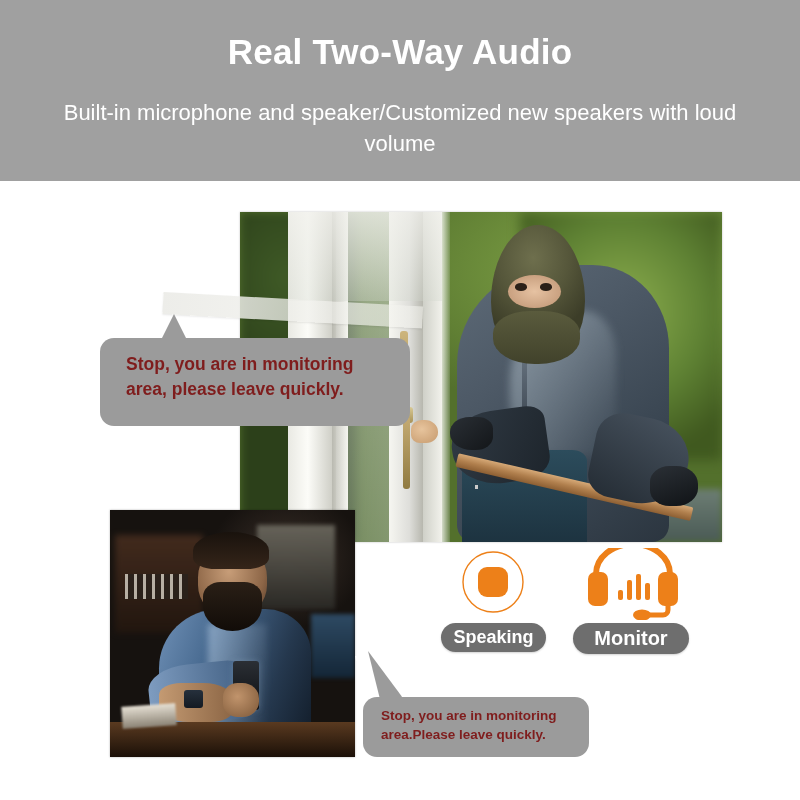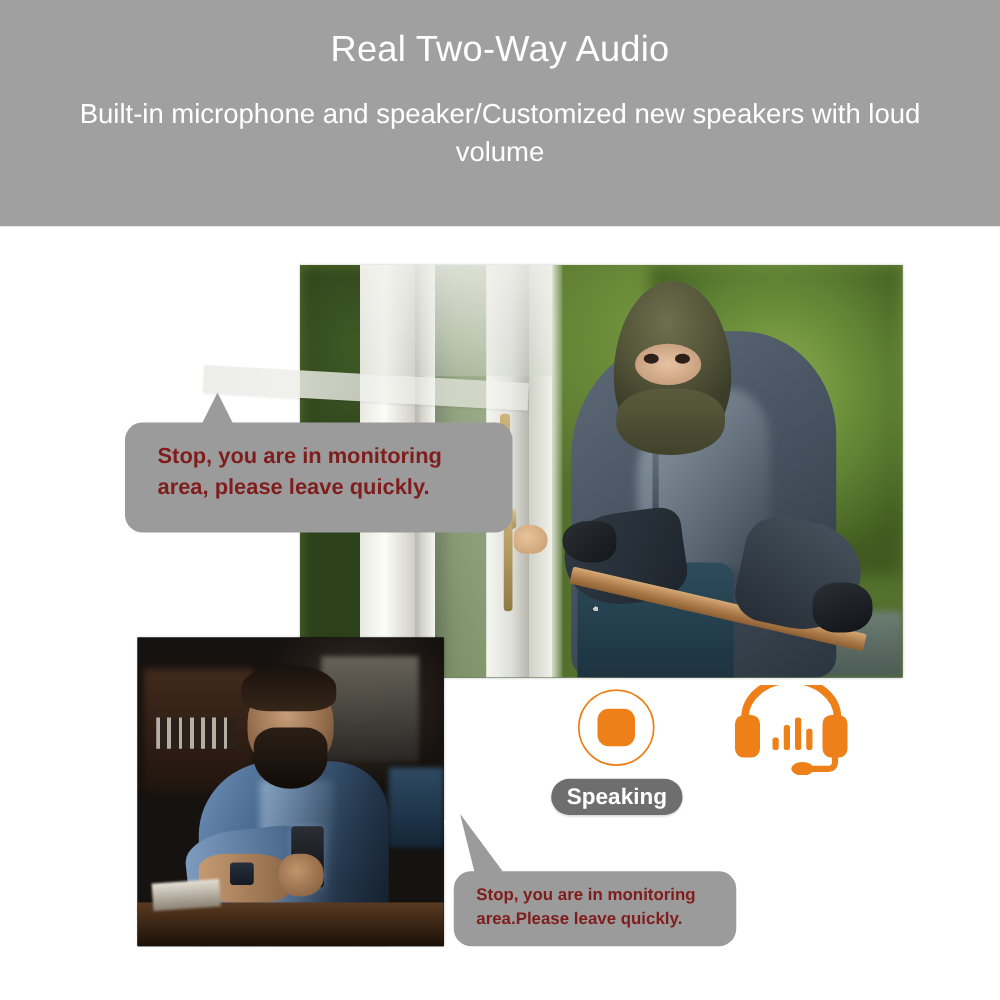--- a/index.html
+++ b/index.html
@@ -13,26 +13,26 @@
   .page{position:relative;width:800px;height:800px;overflow:hidden;background:#fff;}
 
   
   .header{
     position:absolute;left:0;top:0;width:800px;height:181px;
     background:#a0a0a0;
     display:flex;flex-direction:column;align-items:center;justify-content:flex-start;
     box-sizing:border-box;padding-top:18px;
   }
   .header-title{
-    color:#ffffff;font-size:29px;line-height:44px;font-weight:400;
-    letter-spacing:.2px;white-space:nowrap;
+    color:#ffffff;font-size:35px;line-height:44px;font-weight:700;
+    letter-spacing:.2px;white-space:nowrap;margin-top:12px;
   }
   .header-sub{
     color:#ffffff;font-size:22px;line-height:31px;font-weight:400;
-    text-align:center;margin-top:13px;max-width:700px;
+    text-align:center;margin-top:23px;max-width:700px;
   }
 
   
   .photo-main{
     position:absolute;left:240px;top:212px;width:482px;height:330px;
     overflow:hidden;background:#4e5b3c;
     box-shadow:0 0 2px rgba(0,0,0,.25);
   }
   .pm-sky{
     position:absolute;inset:0;
@@ -435,14 +435,17 @@
       <rect x="61" y="35" width="5" height="17" rx="2" fill="#ed8019"></rect>
       <path d="M84 58 V62 A5 5 0 0 1 79 67 H64" fill="none" stroke="#ed8019" stroke-width="5" stroke-linecap="round"></path>
       <ellipse cx="58" cy="67" rx="9" ry="5.5" fill="#ed8019"></ellipse>
     </svg>
   </div>
 
   <div class="pill" id="pill-speaking">
     <span>Speaking</span>
   </div>
 
+  <div class="pill" id="pill-monitor">
+    <span>Monitor</span>
+  </div>
 
 </div>
 
 </body></html>

